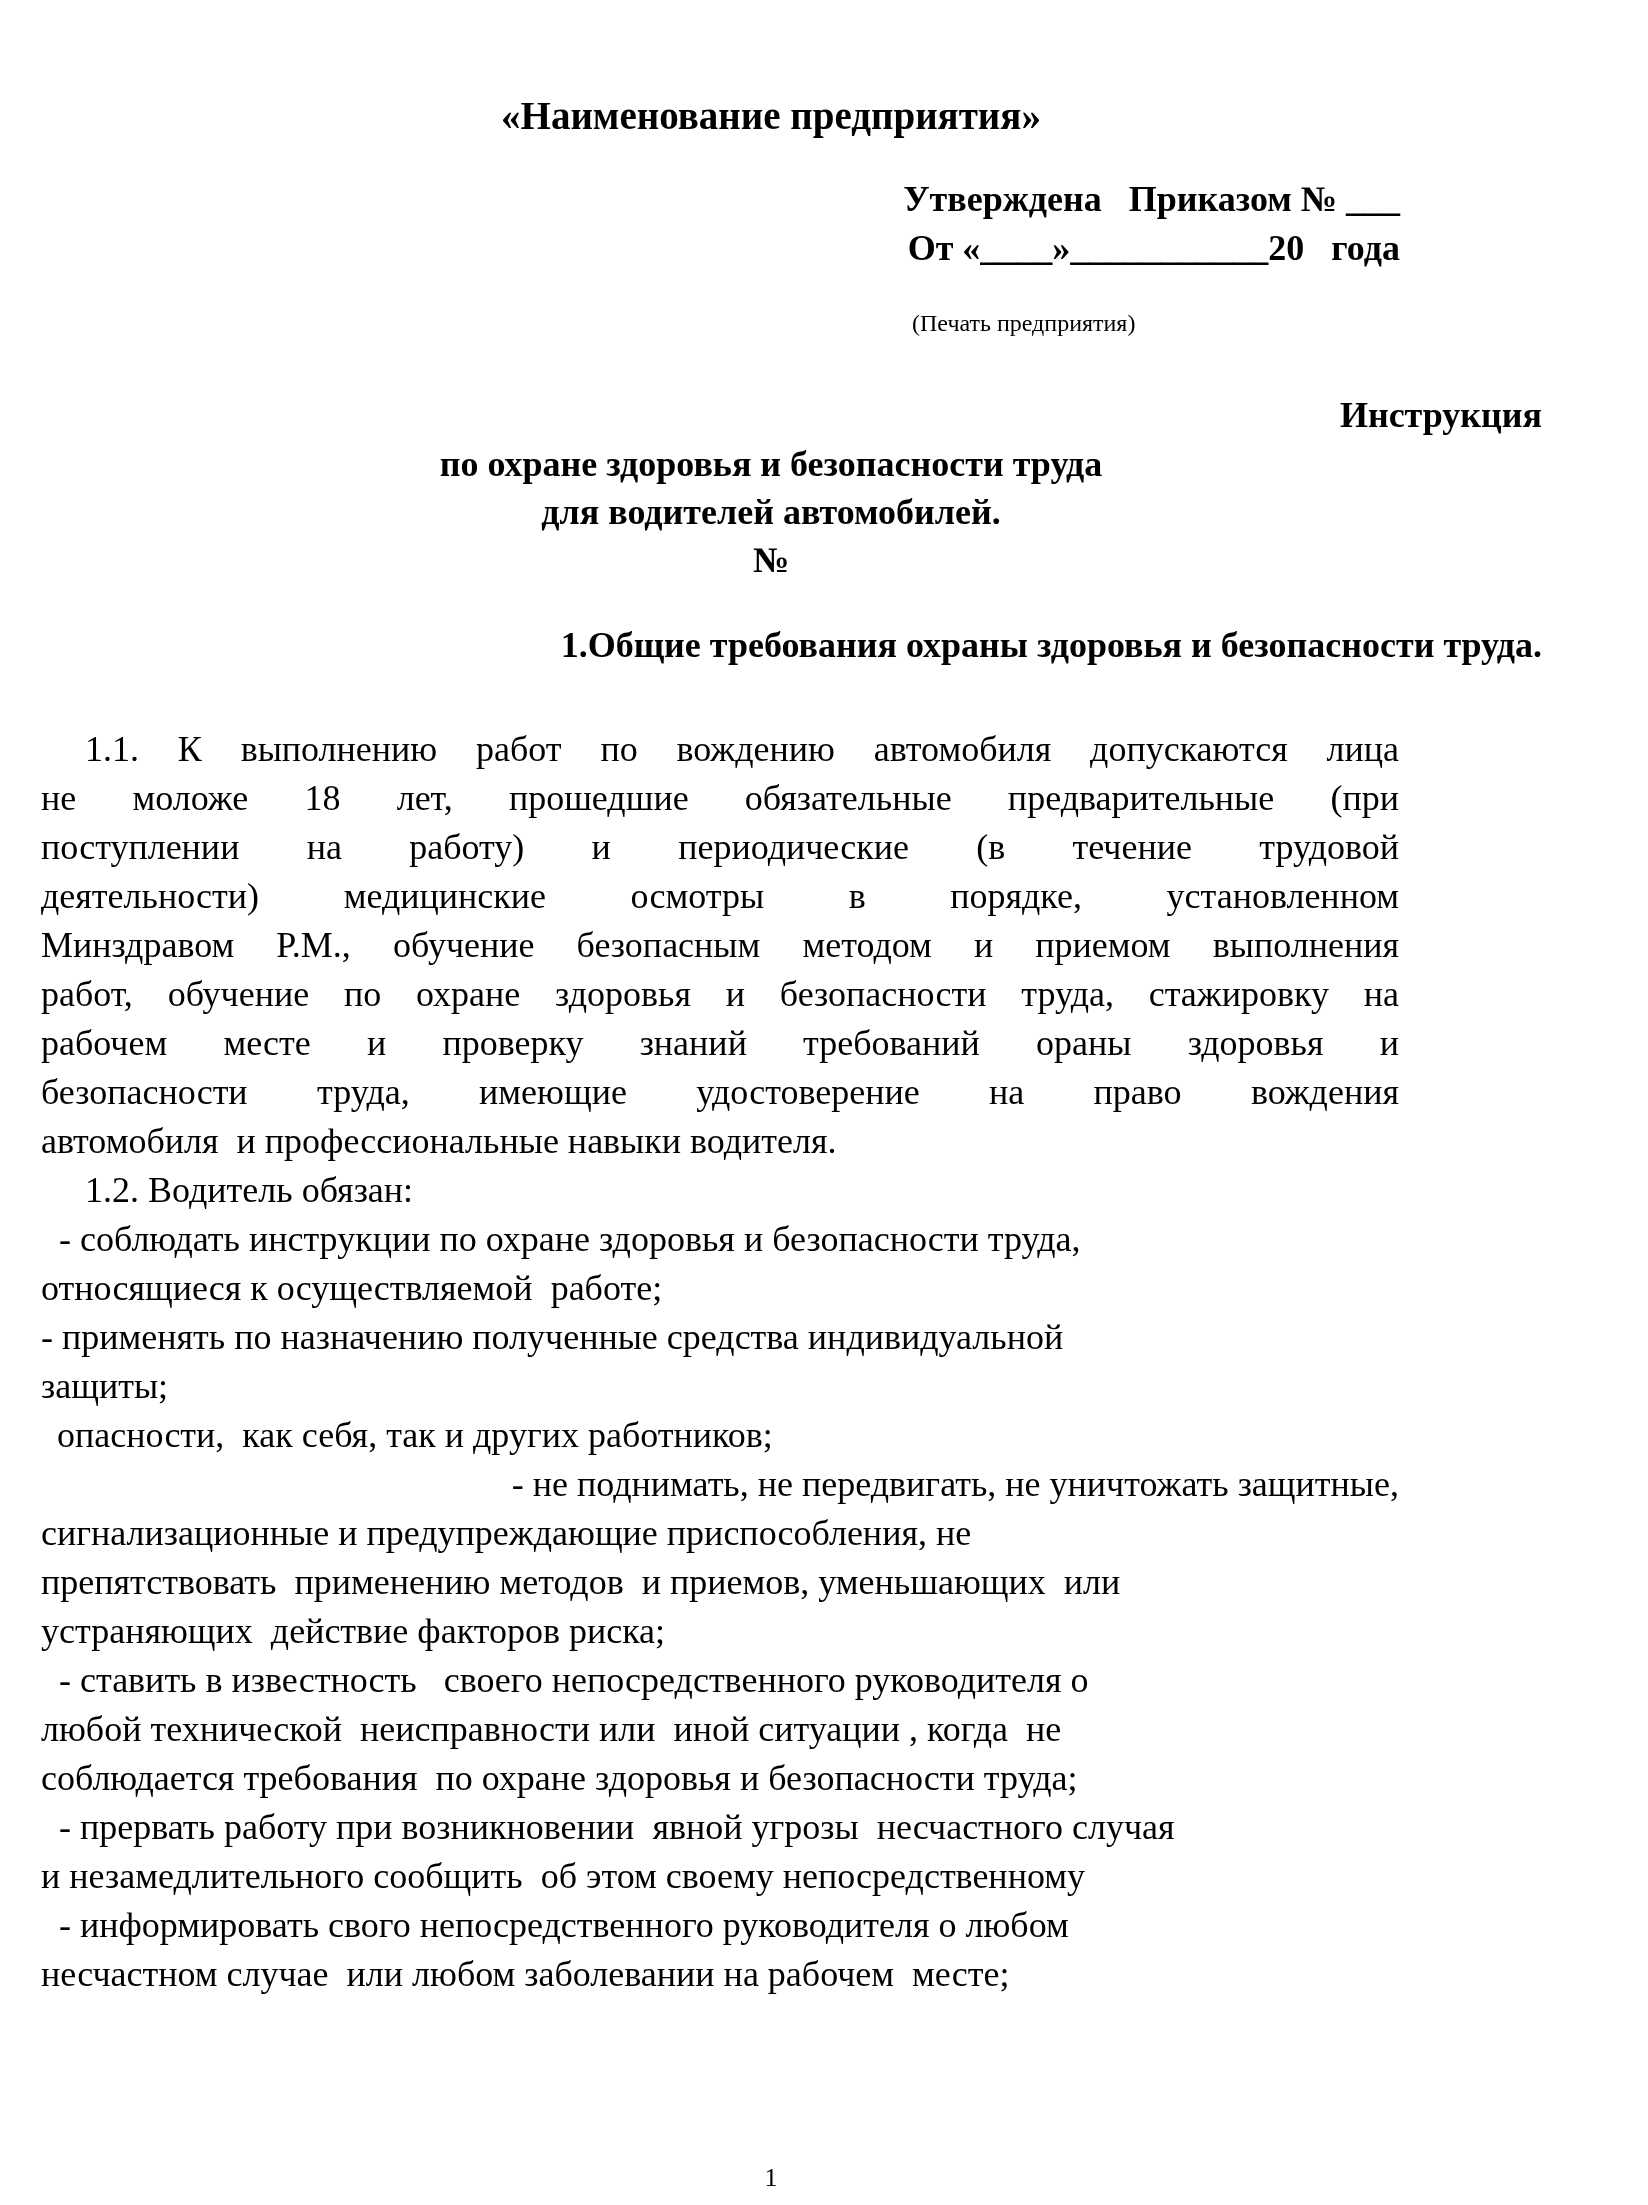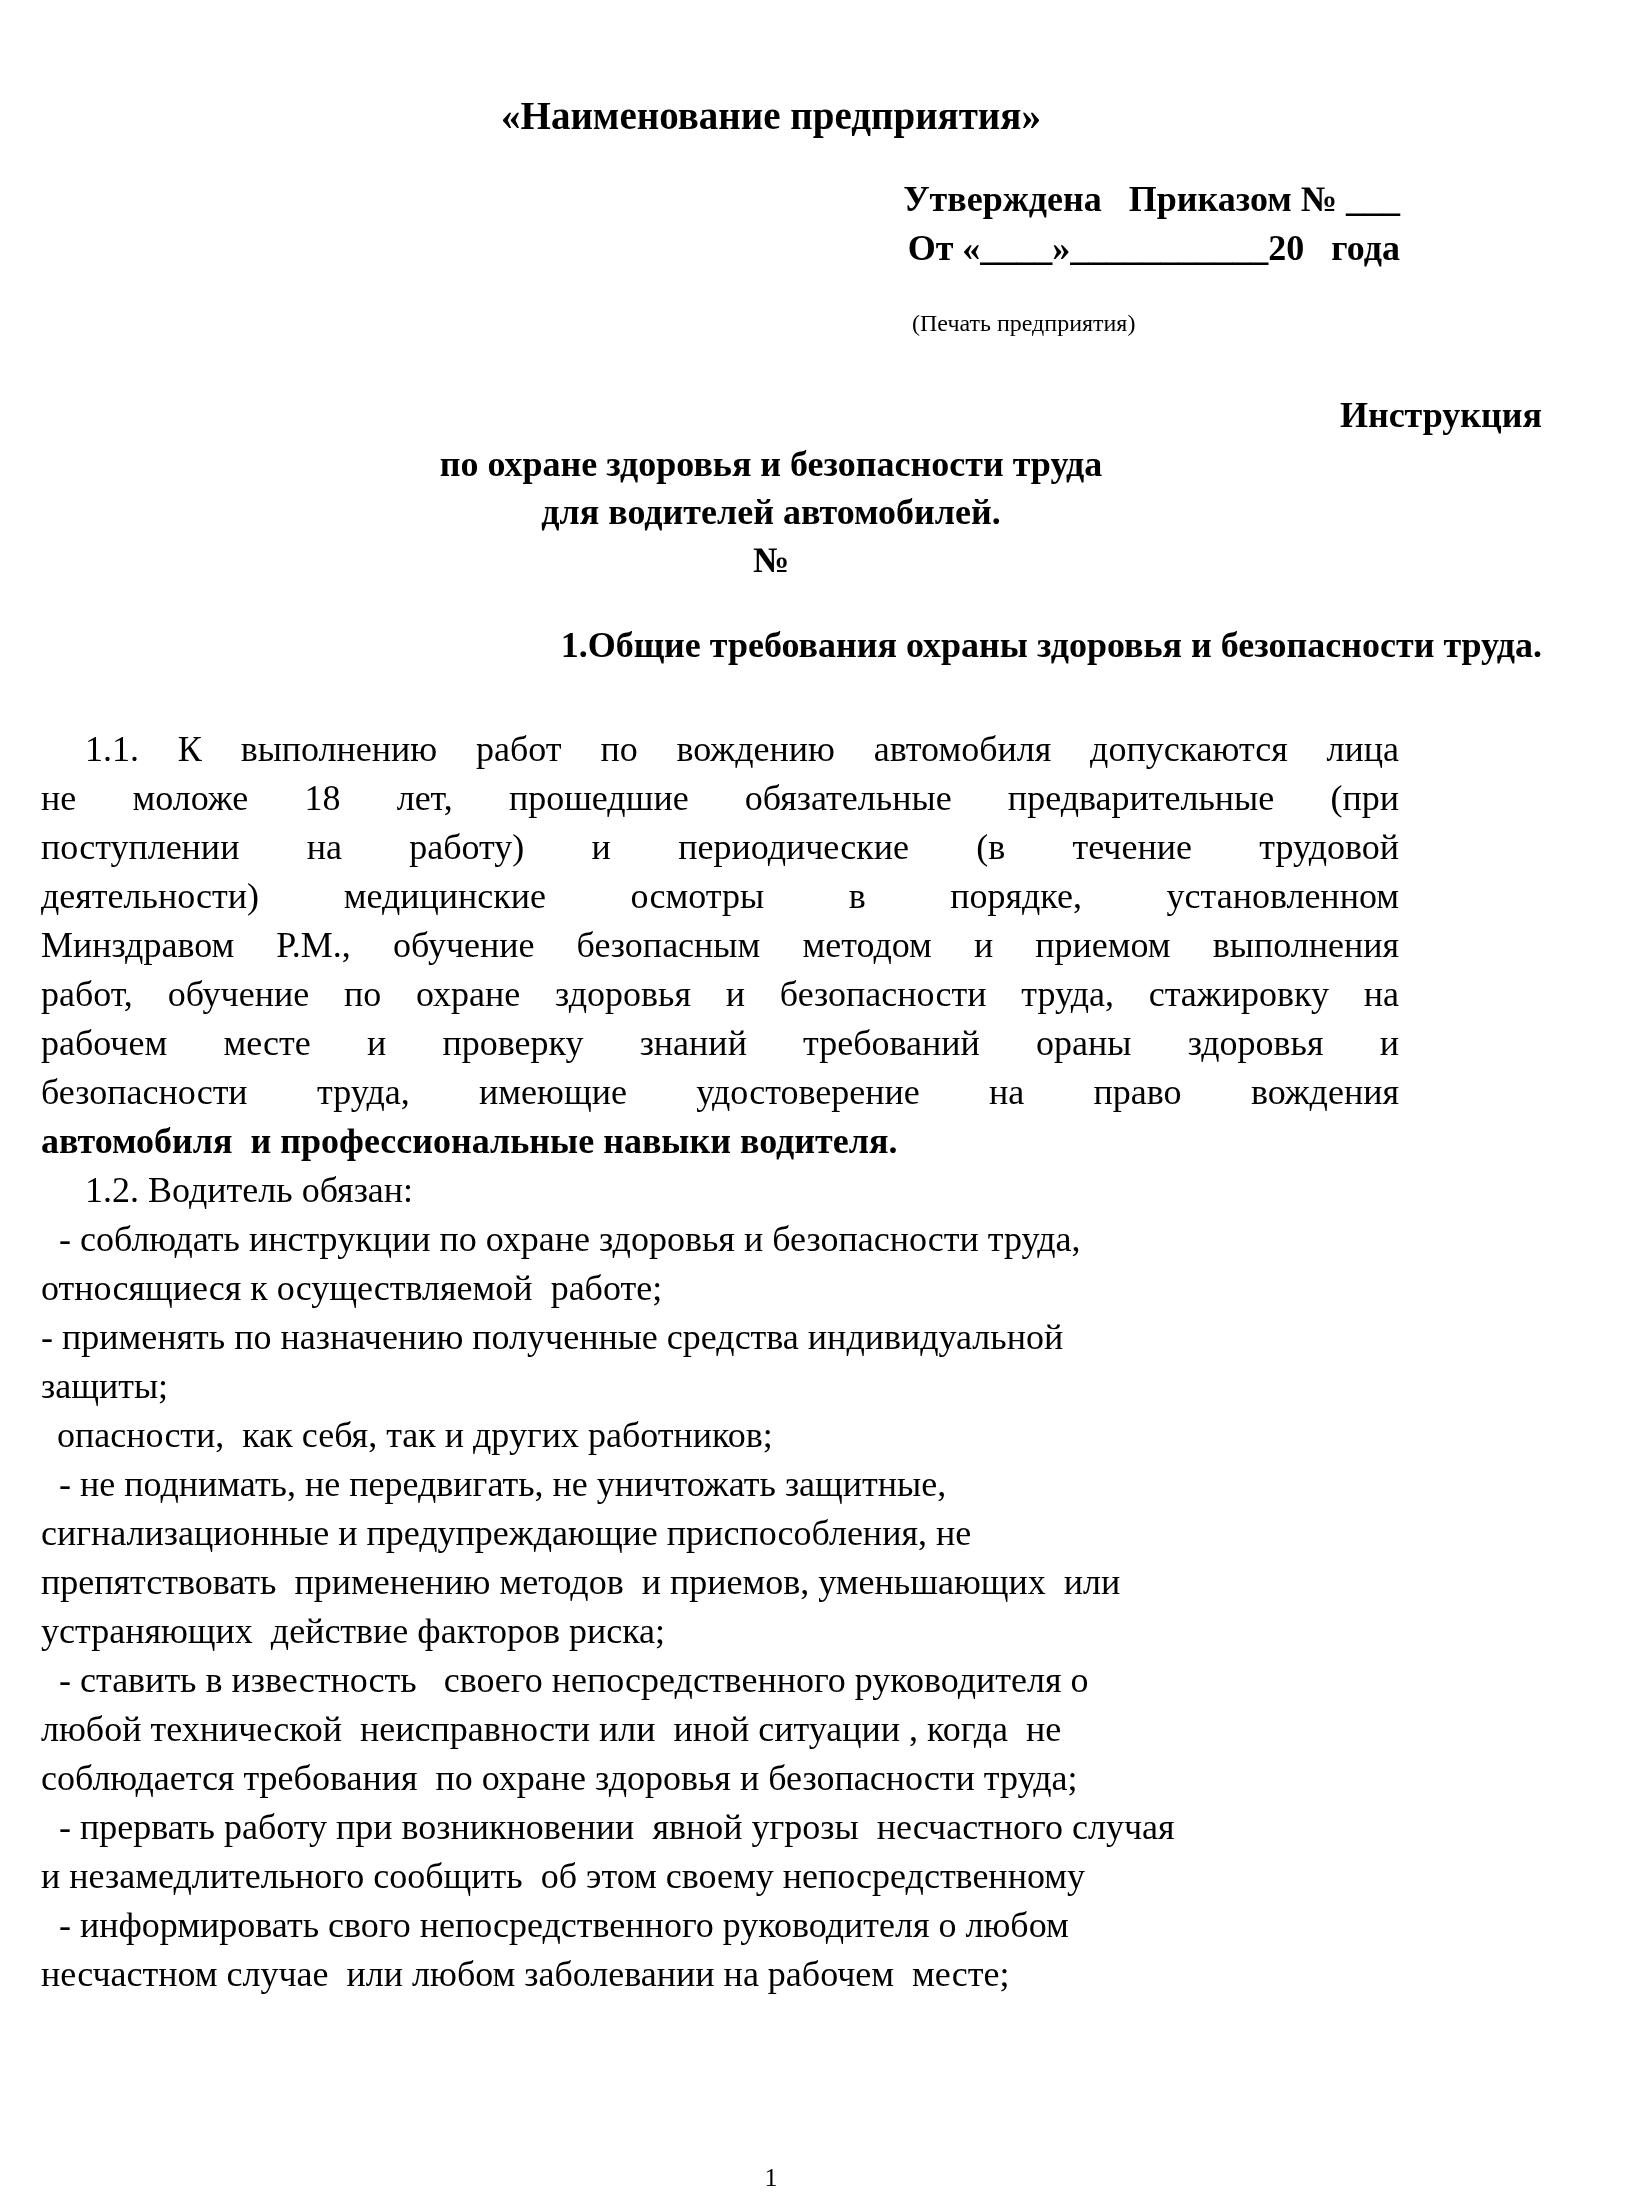--- a/index.html
+++ b/index.html
@@ -35,28 +35,28 @@
 
 <div class="body" style="top:725px;">
   <span class="line just" style="padding-left:44px;">1.1. К выполнению работ по вождению автомобиля  допускаются лица</span>
   <span class="line just">не моложе 18 лет, прошедшие обязательные предварительные (при</span>
   <span class="line just">поступлении на работу) и периодические (в течение трудовой</span>
   <span class="line just">деятельности) медицинские осмотры в порядке, установленном</span>
   <span class="line just">Минздравом Р.М., обучение безопасным методом и приемом выполнения</span>
   <span class="line just">работ, обучение по охране здоровья и безопасности труда, стажировку на</span>
   <span class="line just">рабочем месте и проверку знаний требований ораны здоровья и</span>
   <span class="line just">безопасности труда, имеющие удостоверение на право вождения</span>
-  <span class="line" style="white-space:pre;font-weight:bold;">автомобиля  и профессиональные навыки водителя.</span>
+  <span class="line" style="white-space:pre;">автомобиля  и профессиональные навыки водителя.</span>
   <span class="line" style="white-space:pre;padding-left:44px;">1.2. Водитель обязан:</span>
   <span class="line" style="white-space:pre;">  - соблюдать инструкции по охране здоровья и безопасности труда,</span>
   <span class="line" style="white-space:pre;">относящиеся к осуществляемой  работе;</span>
   <span class="line" style="white-space:pre;">- применять по назначению полученные средства индивидуальной</span>
   <span class="line" style="white-space:pre;">защиты;</span>
   <span class="line" style="white-space:pre;margin-left:16px;">опасности,  как себя, так и других работников;</span>
-  <span class="line" style="white-space:pre;">  - не поднимать, не передвигать, не уничтожать защитные,</span>
+  <span class="line" style="white-space:pre;text-align:right;">  - не поднимать, не передвигать, не уничтожать защитные,</span>
   <span class="line" style="white-space:pre;">сигнализационные и предупреждающие приспособления, не</span>
   <span class="line" style="white-space:pre;">препятствовать  применению методов  и приемов, уменьшающих  или</span>
   <span class="line" style="white-space:pre;">устраняющих  действие факторов риска;</span>
   <span class="line" style="white-space:pre;">  - ставить в известность   своего непосредственного руководителя о</span>
   <span class="line" style="white-space:pre;">любой технической  неисправности или  иной ситуации , когда  не</span>
   <span class="line" style="white-space:pre;">соблюдается требования  по охране здоровья и безопасности труда;</span>
   <span class="line" style="white-space:pre;">  - прервать работу при возникновении  явной угрозы  несчастного случая</span>
   <span class="line" style="white-space:pre;">и незамедлительного сообщить  об этом своему непосредственному</span>
   <span class="line" style="white-space:pre;">  - информировать свого непосредственного руководителя о любом</span>
   <span class="line" style="white-space:pre;">несчастном случае  или любом заболевании на рабочем  месте;</span>

